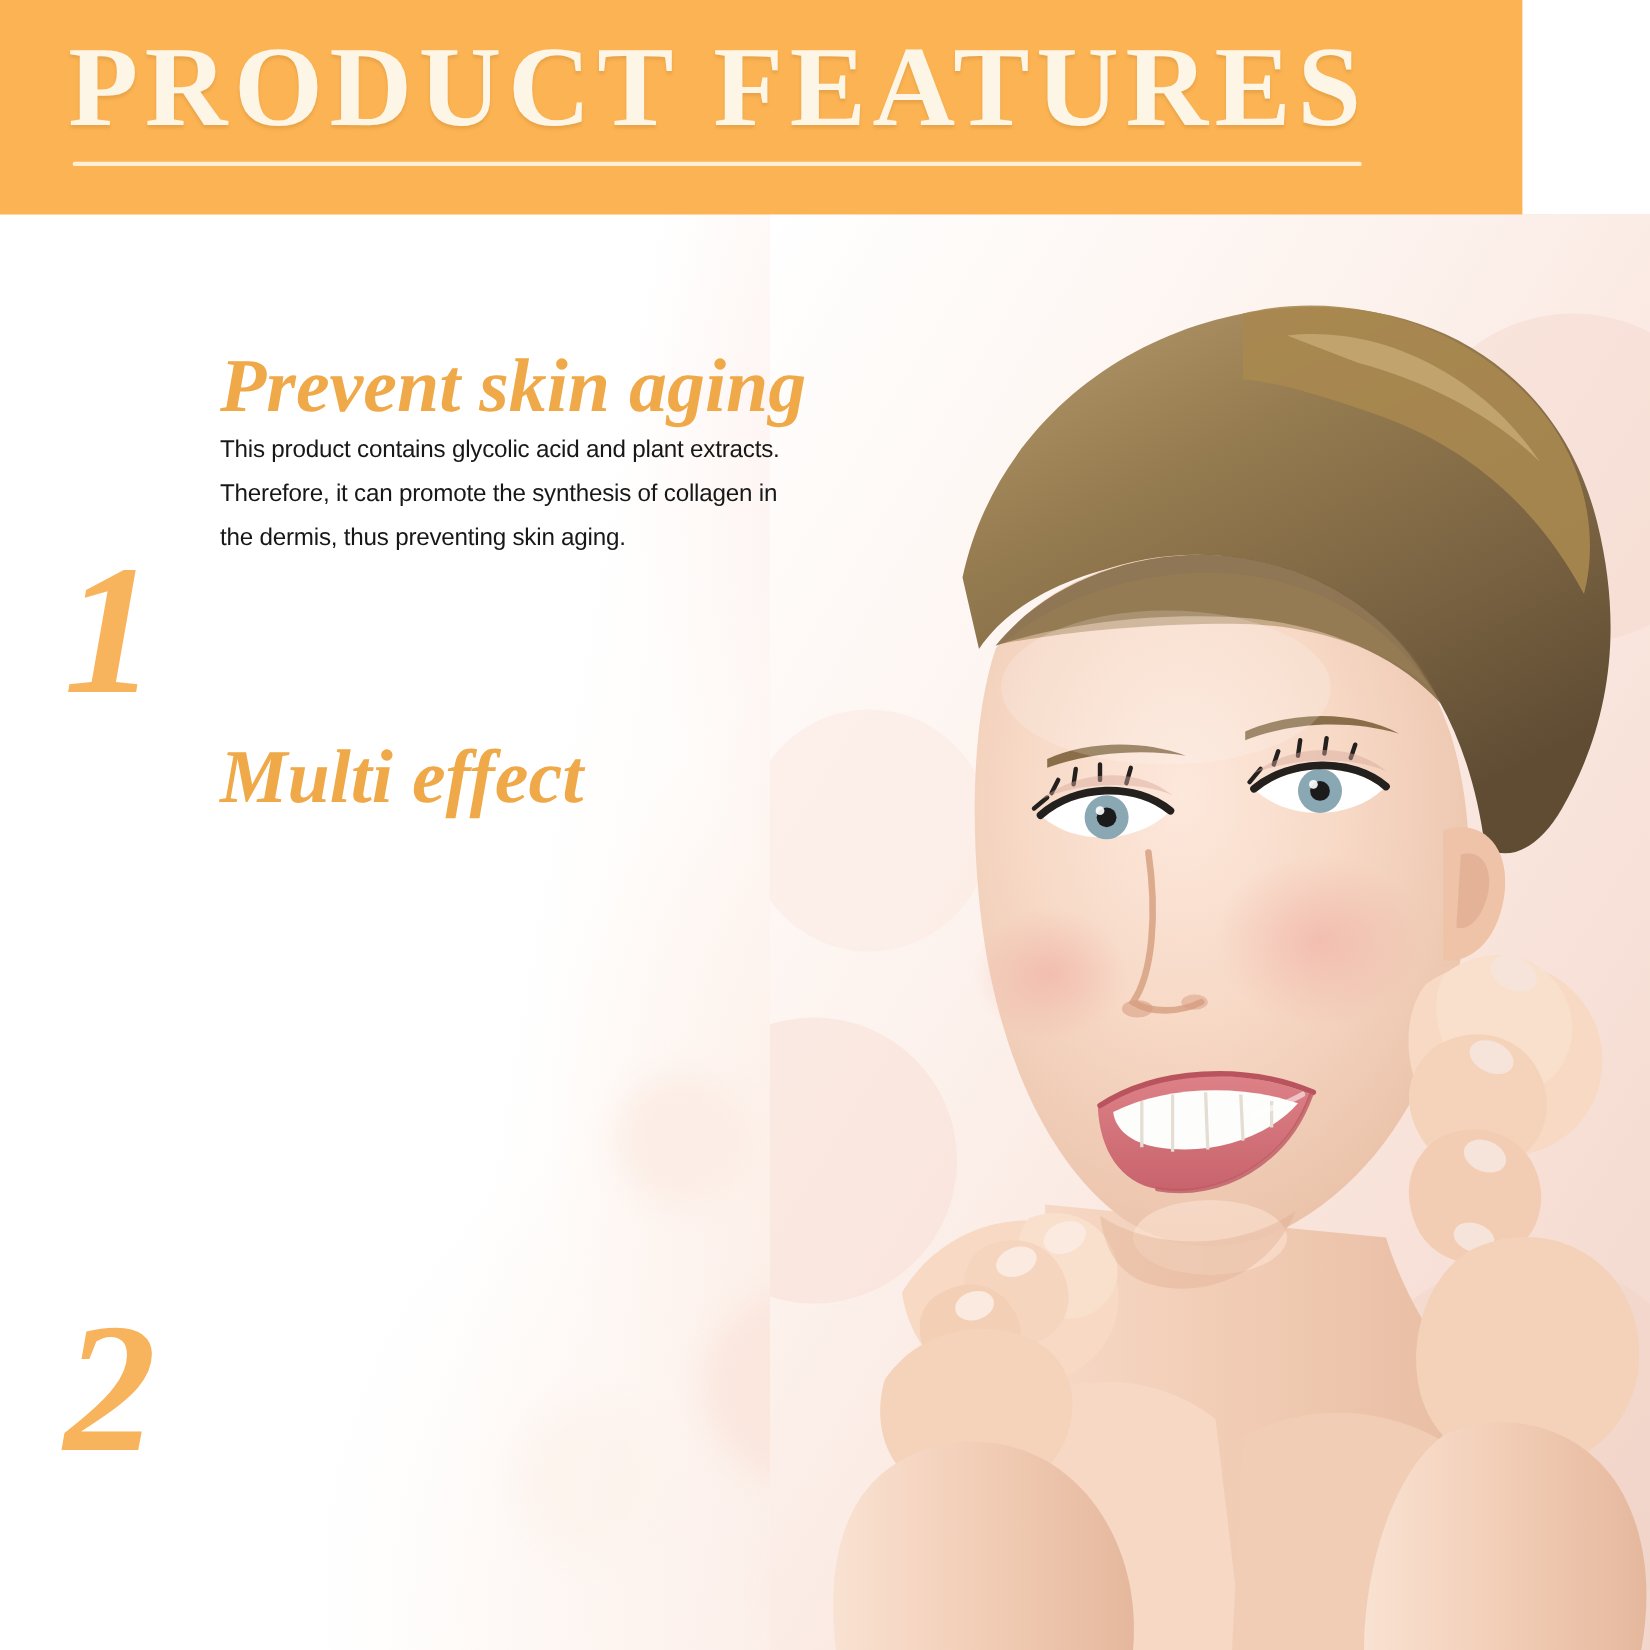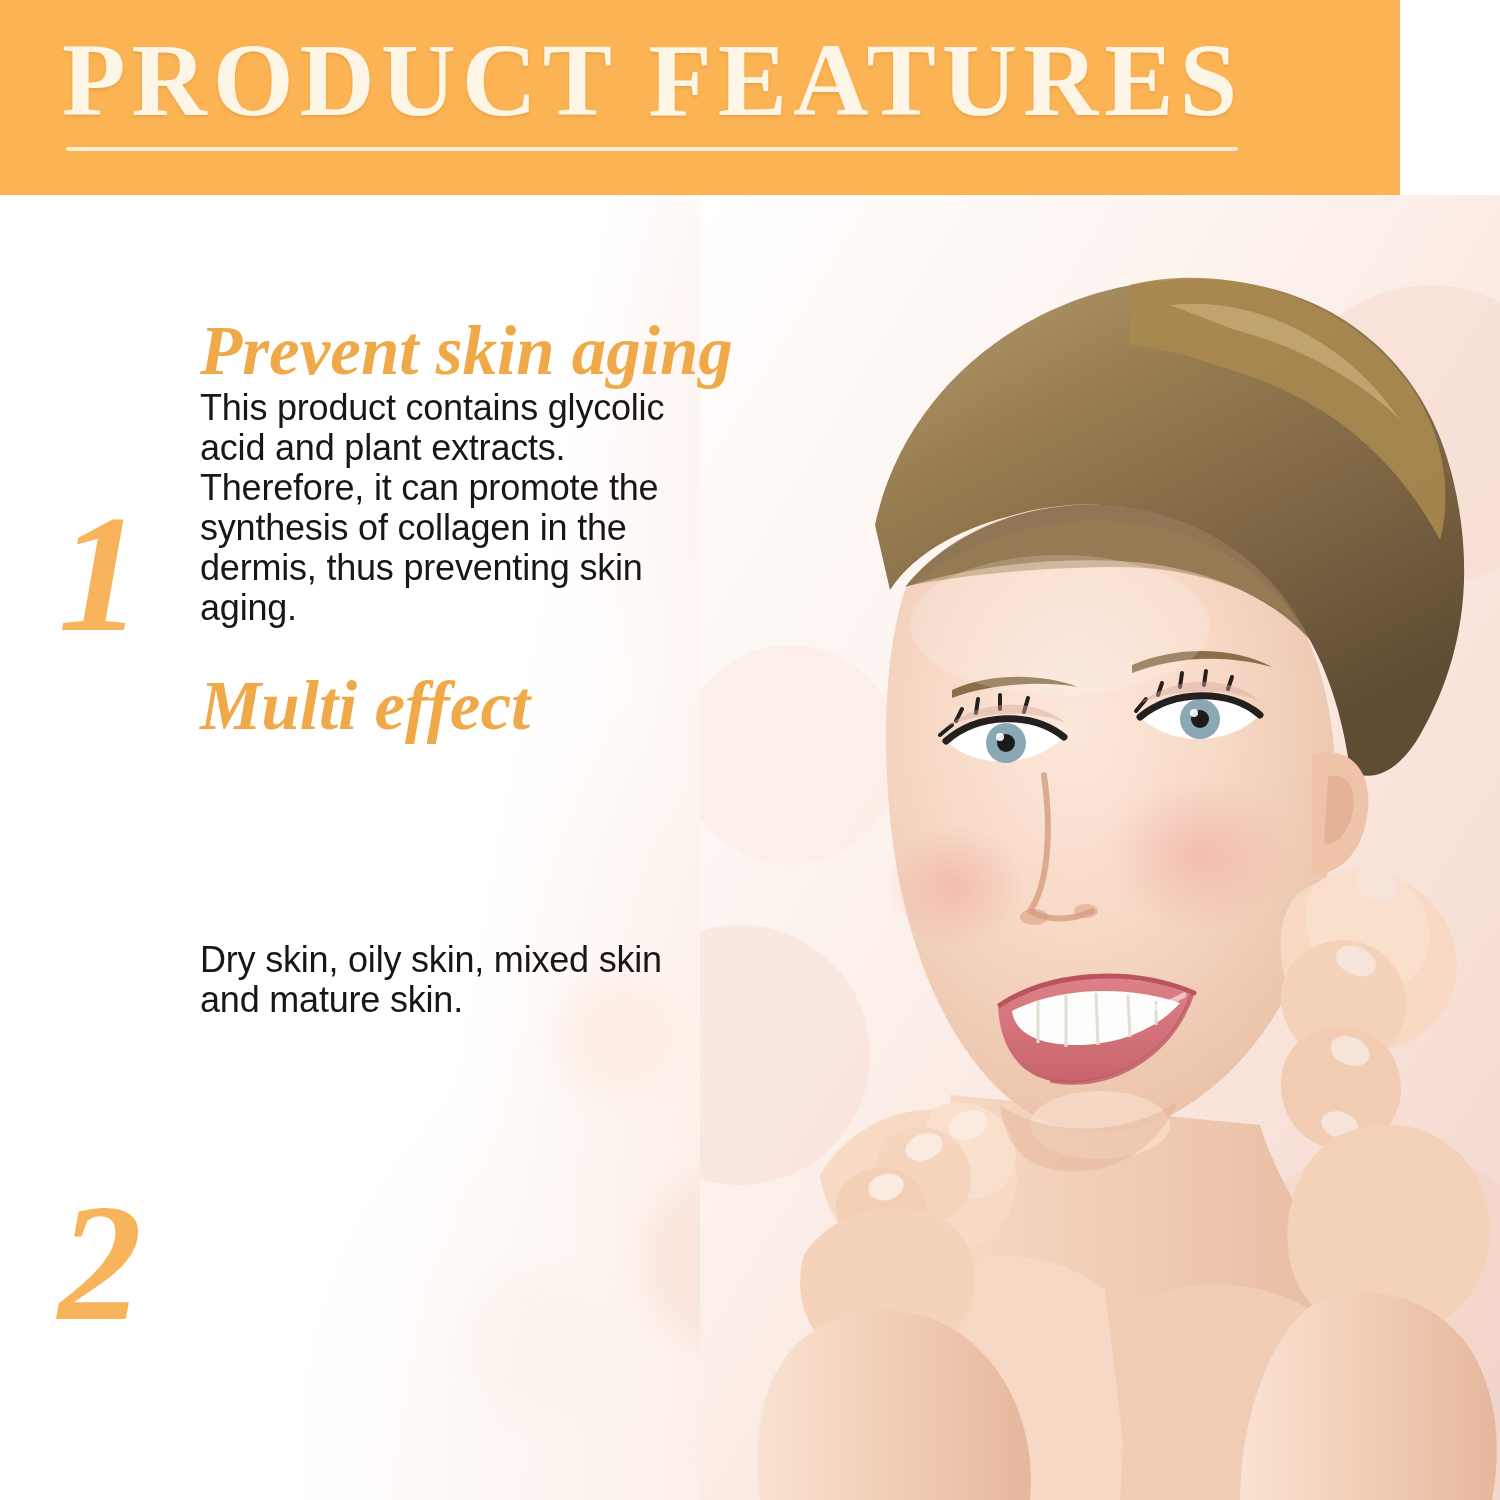--- a/index.html
+++ b/index.html
@@ -21,21 +21,21 @@
       radial-gradient(circle at 88% 86%, rgba(248,220,210,.60) 0%, rgba(248,220,210,0) 38%),
       radial-gradient(circle at 52% 96%, rgba(250,232,224,.55) 0%, rgba(250,232,224,0) 34%),
       radial-gradient(circle at 100% 70%, rgba(243,203,196,.55) 0%, rgba(243,203,196,0) 30%),
       linear-gradient(100deg, #ffffff 0%, #ffffff 34%, #fffaf7 46%, #fdf1ec 62%, #f9e6de 80%, #f6ded6 100%);
   }
   .bokeh-dot{position:absolute;border-radius:50%;filter:blur(14px);pointer-events:none;}
 
   
   .header{
     position:absolute;left:0;top:0;width:1384px;height:195px;
-    background:#fbb353;overflow:hidden;padding-left:16px;
+    background:#fbb353;overflow:hidden;
   }
   .header-title{
     position:absolute;left:62px;top:28px;
     font-family:"Liberation Serif", serif;
     font-weight:700;
     font-size:104px;
     line-height:104px;
     letter-spacing:6px;
     color:#fdf6e6;
     white-space:nowrap;
@@ -62,21 +62,21 @@
     font-family:"Liberation Serif", serif;
     font-style:italic;font-weight:700;
     font-size:69px;line-height:62px;
     color:#efa948;
     margin:0 0 6px 0;
     white-space:nowrap;
   }
   .feature-heading.wrap{white-space:normal;}
   .feature-text{
     font-family:"Liberation Sans", sans-serif;
-    font-size:36px;line-height:40px;
+    font-size:22px;line-height:40px;
     color:#171717;
     margin:0;
     letter-spacing:-.2px;
   }
   .feature-text + .feature-text{margin-top:0;}
 
   
   #f1{top:125px;}
   #f1 .feature-num{top:178px;}
   #f2{top:480px;}
@@ -259,19 +259,18 @@
     <div class="feature" id="f2">
       <div class="feature-num">2</div>
       <div class="feature-body">
         <h2 class="feature-heading">Multi effect</h2>
       </div>
     </div>
 
     <div class="feature" id="f3">
 
       <div class="feature-body">
-        <p class="feature-text">Dry skin, oily skin, mixed skin and mature skin.</p>
       </div>
     </div>
 
   </div>
 
 </div>
 
 </body></html>

